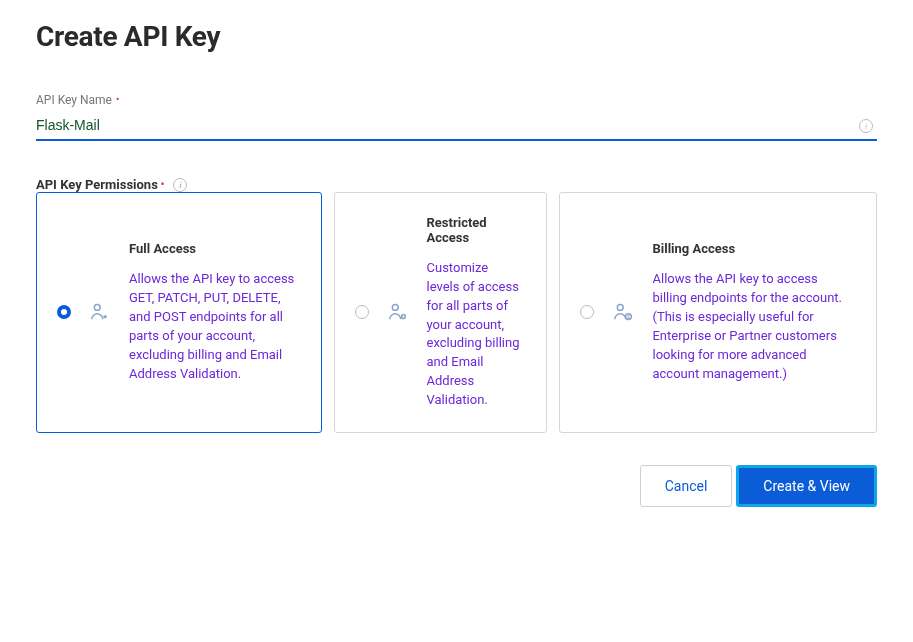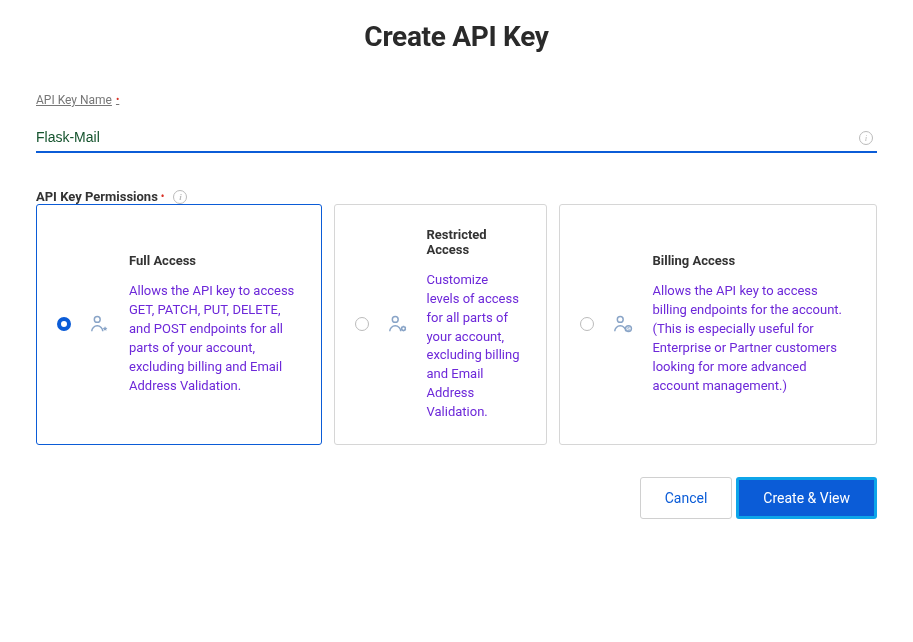--- a/index.html
+++ b/index.html
@@ -13,33 +13,31 @@
       color: #333;
       padding: 20px 36px;
       width: 913px;
     }
     .page-title {
       font-size: 28px;
       font-weight: 700;
       color: #2a2a2a;
       margin-bottom: 40px;
       letter-spacing: -0.3px;
-      text-align: center;
     }
     .field-group {
       margin-bottom: 36px;
     }
     .field-label {
       font-size: 12px;
       color: #777;
       display: flex;
       align-items: center;
       gap: 4px;
-      margin-bottom: 16px;
-      text-decoration: underline;
+      margin-bottom: 4px;
     }
     .required-dot {
       color: #d93025;
       font-size: 10px;
       line-height: 1;
     }
     .text-input {
       width: 100%;
       border: none;
       border-bottom: 2px solid #0b5cd7;

